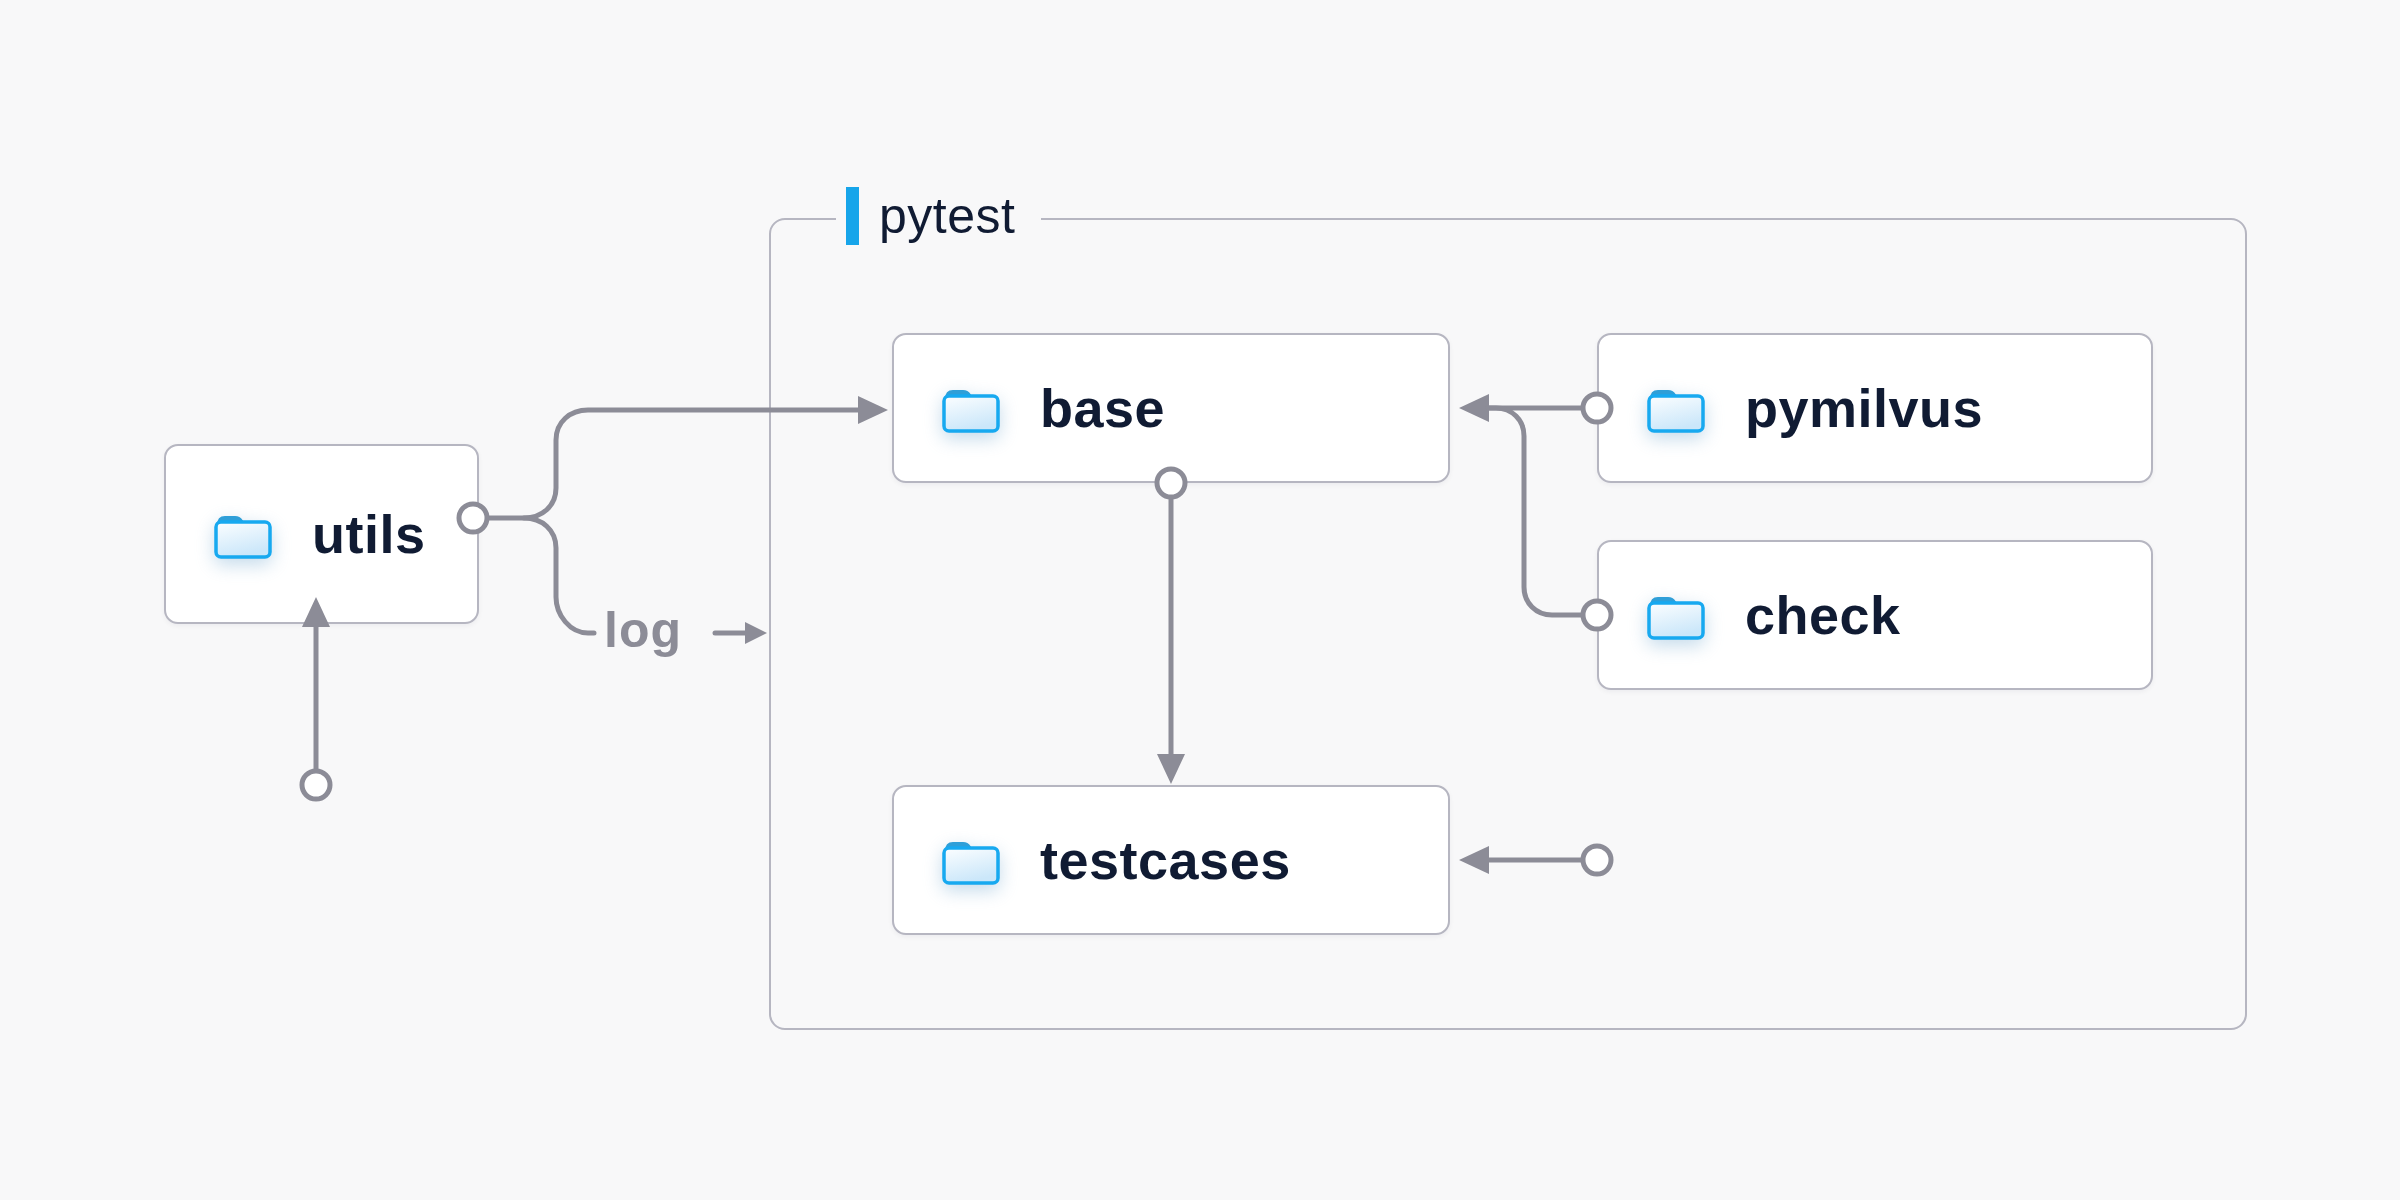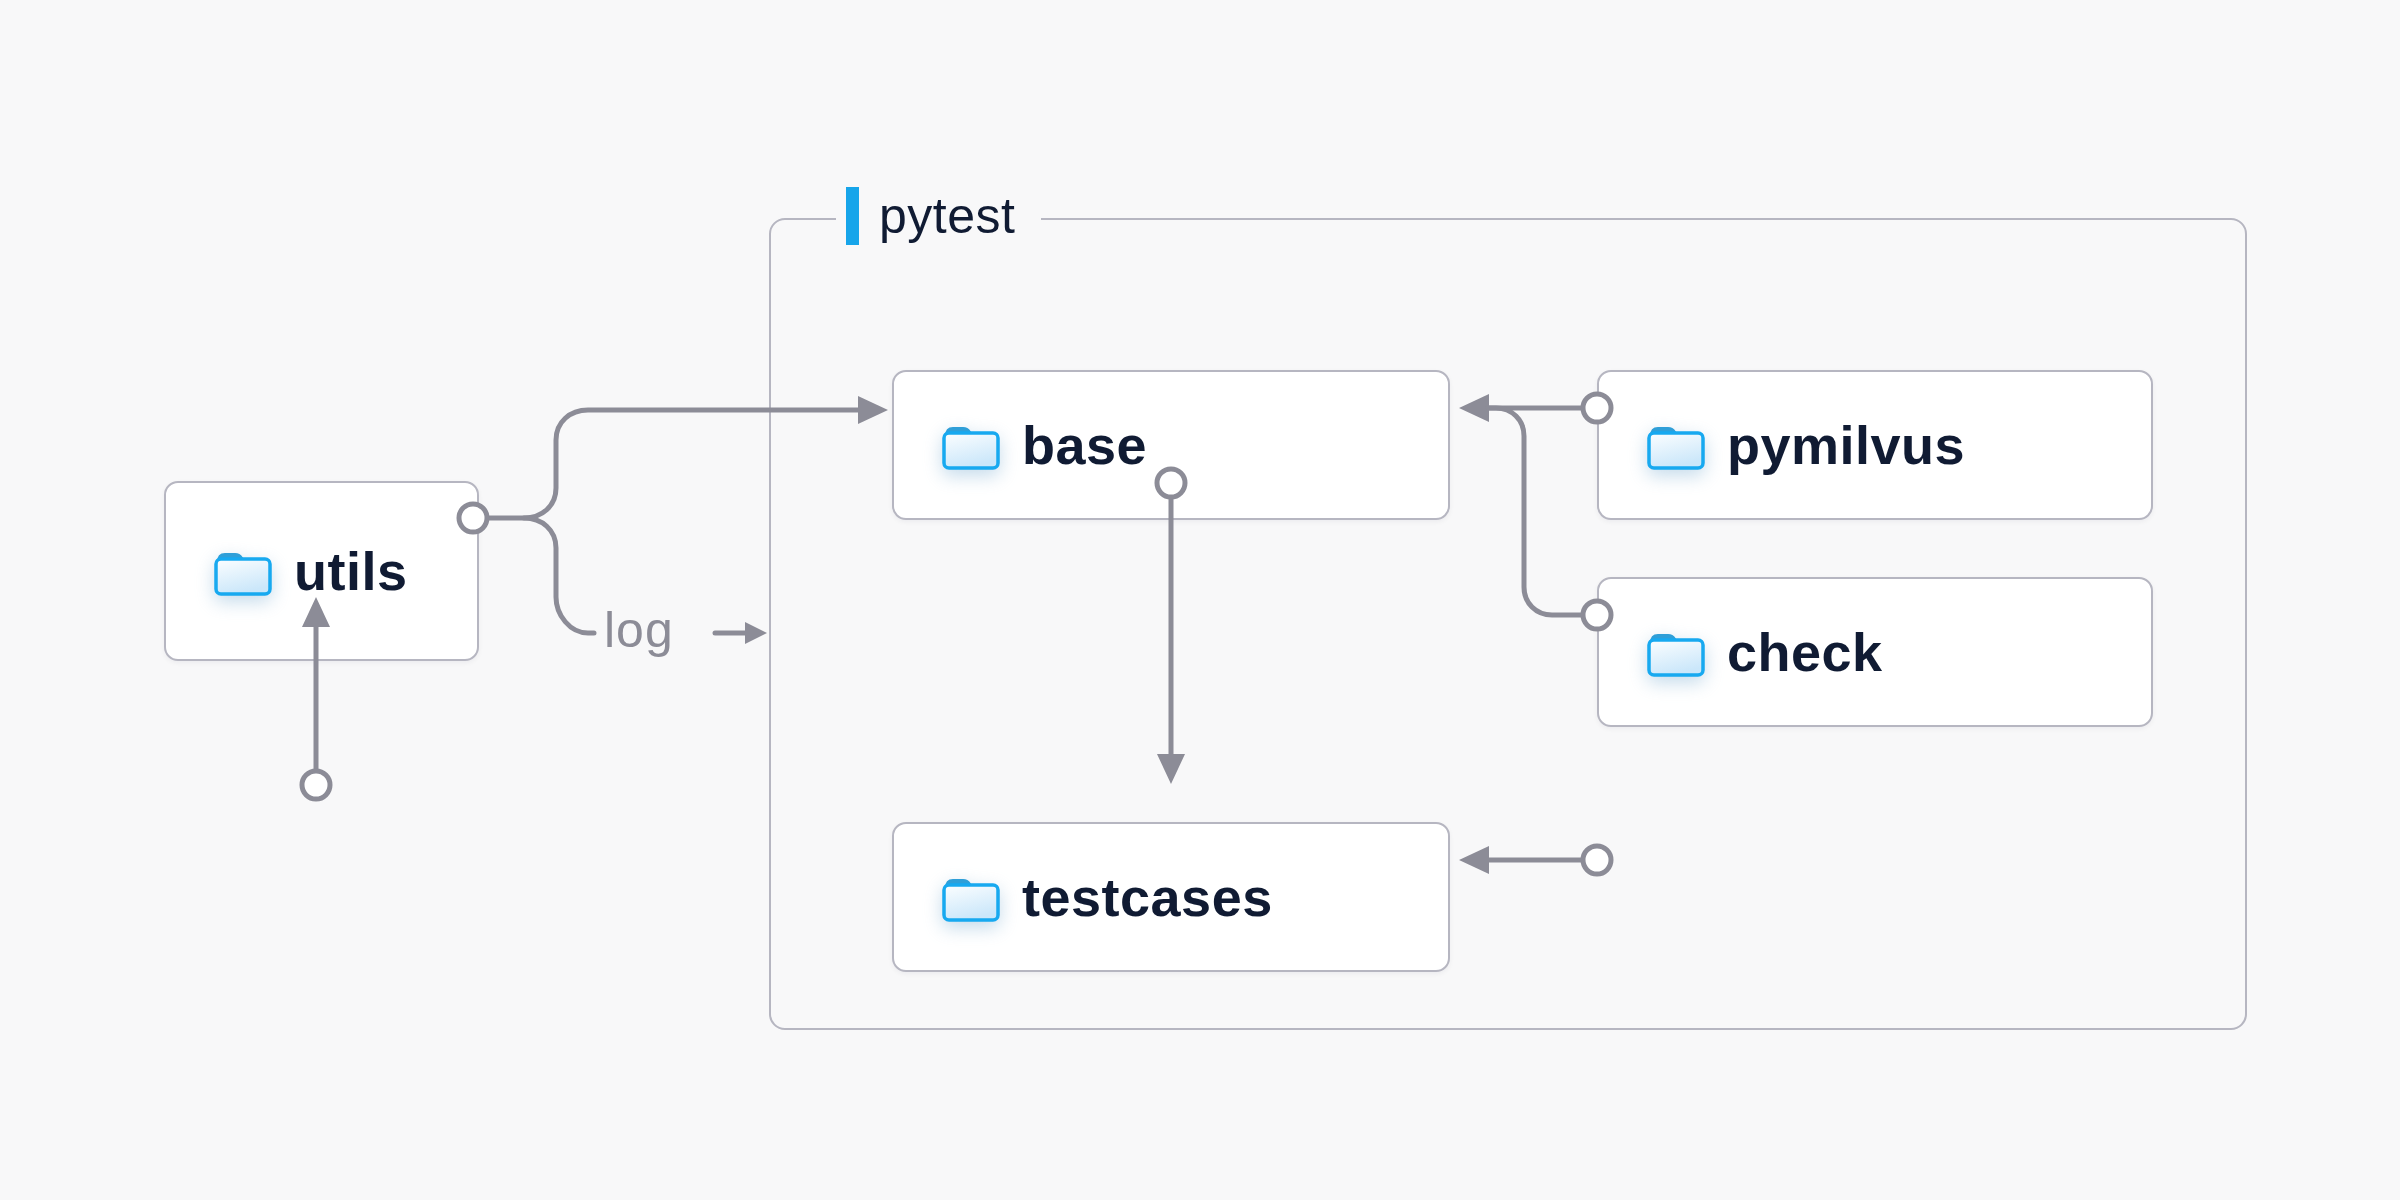--- a/index.html
+++ b/index.html
@@ -17,38 +17,37 @@
   .group-label{
     position:absolute;left:836px;top:185px;height:62px;
     display:flex;align-items:center;gap:20px;
     background:var(--background,#f8f8f9);
     padding:0 26px 0 10px;z-index:3;
   }
   .accent-bar{display:block;width:13px;height:58px;background:var(--accent,#17a5ea);}
   .group-label-text{font-size:50px;font-weight:400;color:var(--text,#101b33);letter-spacing:.5px;}
   
   .node{
-    position:absolute;display:flex;align-items:center;gap:20px;padding-left:46px;
+    position:absolute;display:flex;align-items:center;gap:38px;padding-left:46px;
     background:var(--node_fill,#fff);
     border:2px solid var(--node_border,#b6b6c1);border-radius:14px;
     box-sizing:border-box;z-index:2;
     box-shadow:0 2px 5px rgba(15,27,51,.05);
-    margin-top:37px;
   }
   .node-label{font-size:54px;font-weight:700;color:var(--text,#101b33);letter-spacing:.5px;}
   .folder{width:62px;height:52px;filter:drop-shadow(0 6px 9px rgba(110,165,205,.4));flex:none;}
   
   .wires{position:absolute;left:0;top:0;z-index:4;color:var(--connector,#8c8c97);}
   .wires path{stroke:currentColor;stroke-width:5;fill:none;stroke-linecap:round;}
   .wires circle{stroke:currentColor;stroke-width:5;fill:#ffffff;}
   .wires polygon{fill:currentColor;stroke:none;}
   
   .edge-label{
     position:absolute;left:604px;top:601px;z-index:3;
-    font-size:50px;font-weight:400;letter-spacing:1px;
+    font-size:50px;font-weight:700;letter-spacing:1px;
     color:var(--muted_text,#8c8c97);
   }
 </style>
 </head>
 <body>
 
 <div class="stage">
 
   <svg width="0" height="0" style="position:absolute" aria-hidden="true">
     <defs>

